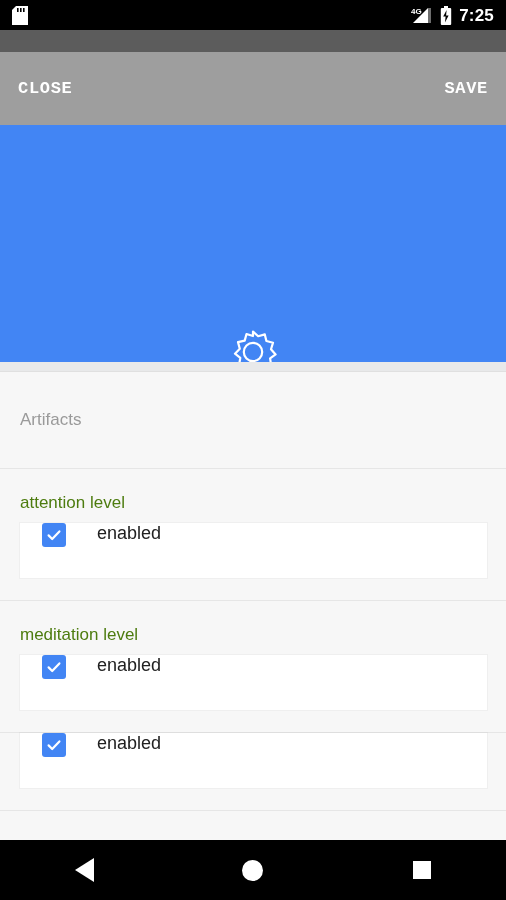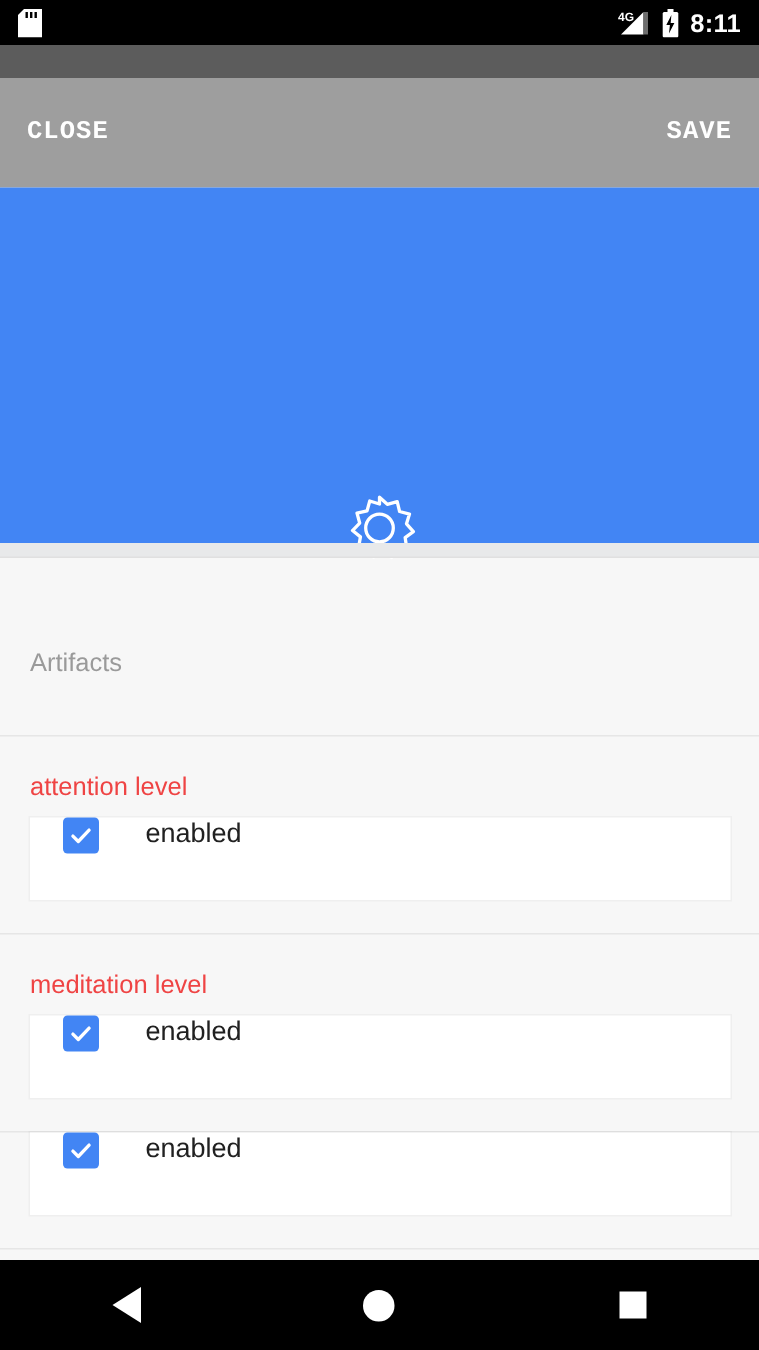--- a/index.html
+++ b/index.html
@@ -119,36 +119,35 @@
   }
 
   
   .content {
     position: absolute;
     top: 372px; left: 0;
     width: 506px;
     height: 468px;
     background: #f7f7f7;
     overflow: hidden;
-    margin-top: 22px;
   }
   .section-header {
     height: 97px;
     display: flex;
     align-items: center;
     padding-left: 20px;
     box-sizing: border-box;
     color: #9a9a9a;
     font-size: 17px;
     border-bottom: 1px solid #e6e6e6;
   }
   .pref-group { border-bottom: 1px solid #e6e6e6; }
   .pref-label {
     padding: 24px 20px 10px 20px;
-    color: #ef4444;
+    color: #4d7c0f;
     font-size: 17px;
   }
   .pref-card {
     margin: 0 19px 22px 20px;
     background: #ffffff;
     height: 55px;
     display: flex;
     box-shadow: 0 0 0 1px rgba(0,0,0,0.03);
   }
   .checkbox {
@@ -222,21 +221,21 @@
       <svg class="signal-icon" width="22" height="18" viewBox="0 0 22 18">
         <text x="0" y="8" font-family="Liberation Sans, sans-serif" font-size="8" font-weight="bold" fill="#ffffff">4G</text>
         <path d="M2 17 L17 2 L17 17 Z" fill="#ffffff"></path>
         <path d="M17 2 L17 17 L20 17 L20 2 Z" fill="#6d6d6d"></path>
       </svg>
       <svg class="battery-icon" width="12" height="19" viewBox="0 0 12 19">
         <rect x="4" y="0" width="4" height="2" fill="#ffffff"></rect>
         <rect x="0.8" y="2" width="10.4" height="17" rx="1" fill="#ffffff"></rect>
         <path d="M6.6 4 L3.2 10.6 L5.6 10.6 L5.0 16.4 L8.6 9.4 L6.1 9.4 Z" fill="#000000"></path>
       </svg>
-      <span class="clock">8:11</span>
+      <span class="clock">7:25</span>
     </div>
   </div>
 
   <div class="darkstrip"></div>
 
   <div class="toolbar">
     <button class="tb-btn left">CLOSE</button>
     <button class="tb-btn right">SAVE</button>
   </div>
 

